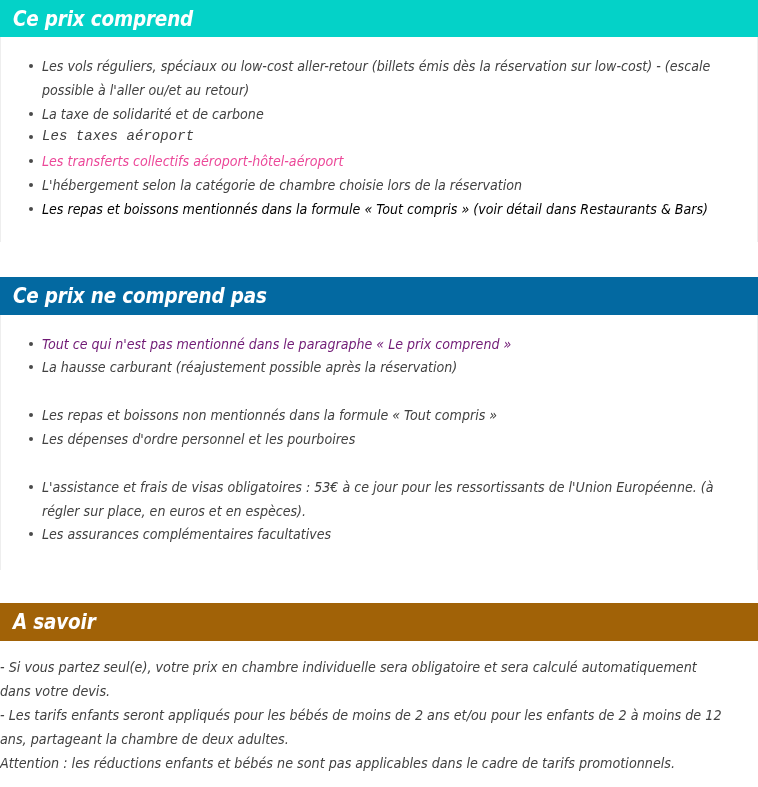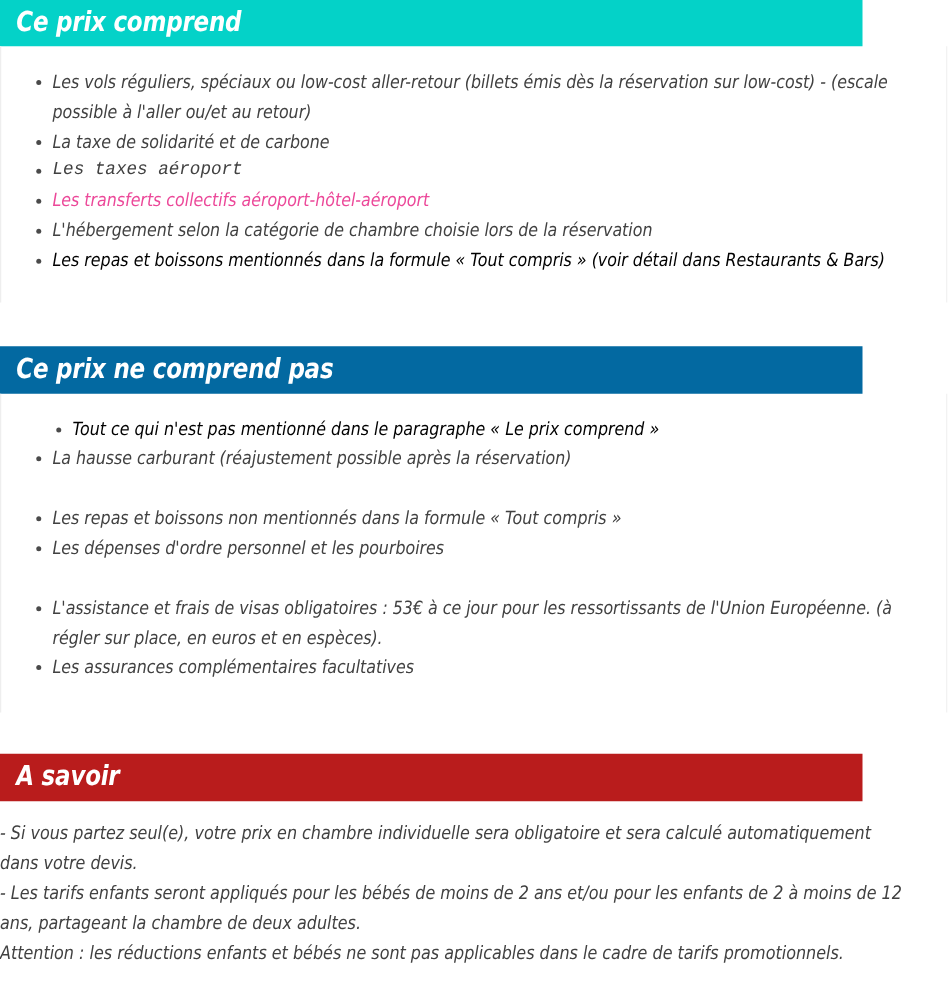--- a/index.html
+++ b/index.html
@@ -19,21 +19,21 @@
 
   .page {
     width: 758px;
     position: relative;
   }
 
   
   .section-header {
     background: #04d2c8;
     color: #ffffff;
-    width: 690px;
+    width: 758px;
     box-sizing: border-box;
     display: flex;
     align-items: center;
   }
   .section-header .title {
     font-family: "DejaVu Sans Condensed", "Liberation Sans Narrow", "Liberation Sans", sans-serif;
     font-style: italic;
     font-weight: bold;
     font-size: 22px;
     line-height: 1;
@@ -147,33 +147,33 @@
 
   <div class="gap-a"></div>
 
   <div class="section-header" id="hdr-comprend-pas" style="background: #0369a1;">
     <span class="title" style="color: rgb(255, 255, 255);">Ce prix ne comprend pas</span>
   </div>
 
   <div class="body-block">
     <div class="pad-top-2"></div>
     <ul class="bullets">
-      <li style="color: #000000; margin-left: 16px;"><span class="btxt">Tout ce qui n'est pas mentionné dans le paragraphe « Le prix comprend »</span></li>
+      <li style="color: #701a75;"><span class="btxt">Tout ce qui n'est pas mentionné dans le paragraphe « Le prix comprend »</span></li>
       <li style="color: rgb(65, 65, 65);"><span class="btxt">La hausse carburant (réajustement possible après la réservation)</span></li>
       <li class="spacer-before" style="color: rgb(65, 65, 65);"><span class="btxt">Les repas et boissons non mentionnés dans la formule « Tout compris »</span></li>
       <li style="color: rgb(65, 65, 65);"><span class="btxt">Les dépenses d'ordre personnel et les pourboires</span></li>
       <li class="spacer-before wrap" style="color: rgb(65, 65, 65);"><span class="btxt">L'assistance et frais de visas obligatoires : 53€ à ce jour pour les ressortissants de l'Union Européenne.  (à régler sur place, en euros et en espèces).</span></li>
       <li style="color: rgb(65, 65, 65);"><span class="btxt">Les assurances complémentaires facultatives</span></li>
     </ul>
     <div class="pad-bot-2"></div>
   </div>
 
   <div class="gap-b"></div>
 
-  <div class="section-header" id="hdr-savoir" style="background: #b91c1c;">
+  <div class="section-header" id="hdr-savoir" style="background: #a16207;">
     <span class="title" style="color: rgb(255, 255, 255);">A savoir</span>
   </div>
 
   <div class="note-block">
     <div class="pad-top-3"></div>
     <p style="color: rgb(65, 65, 65);"><span class="btxt">- Si vous partez seul(e), votre prix en chambre individuelle sera obligatoire et sera calculé automatiquement dans votre devis.</span></p>
     <p style="color: rgb(65, 65, 65);"><span class="btxt">- Les tarifs enfants seront appliqués pour les bébés de moins de 2 ans et/ou pour les enfants de 2 à moins de 12 ans, partageant la chambre de deux adultes.</span></p>
     <p style="color: rgb(65, 65, 65);"><span class="btxt">Attention : les réductions enfants et bébés ne sont pas applicables dans le cadre de tarifs promotionnels.</span></p>
   </div>
 

